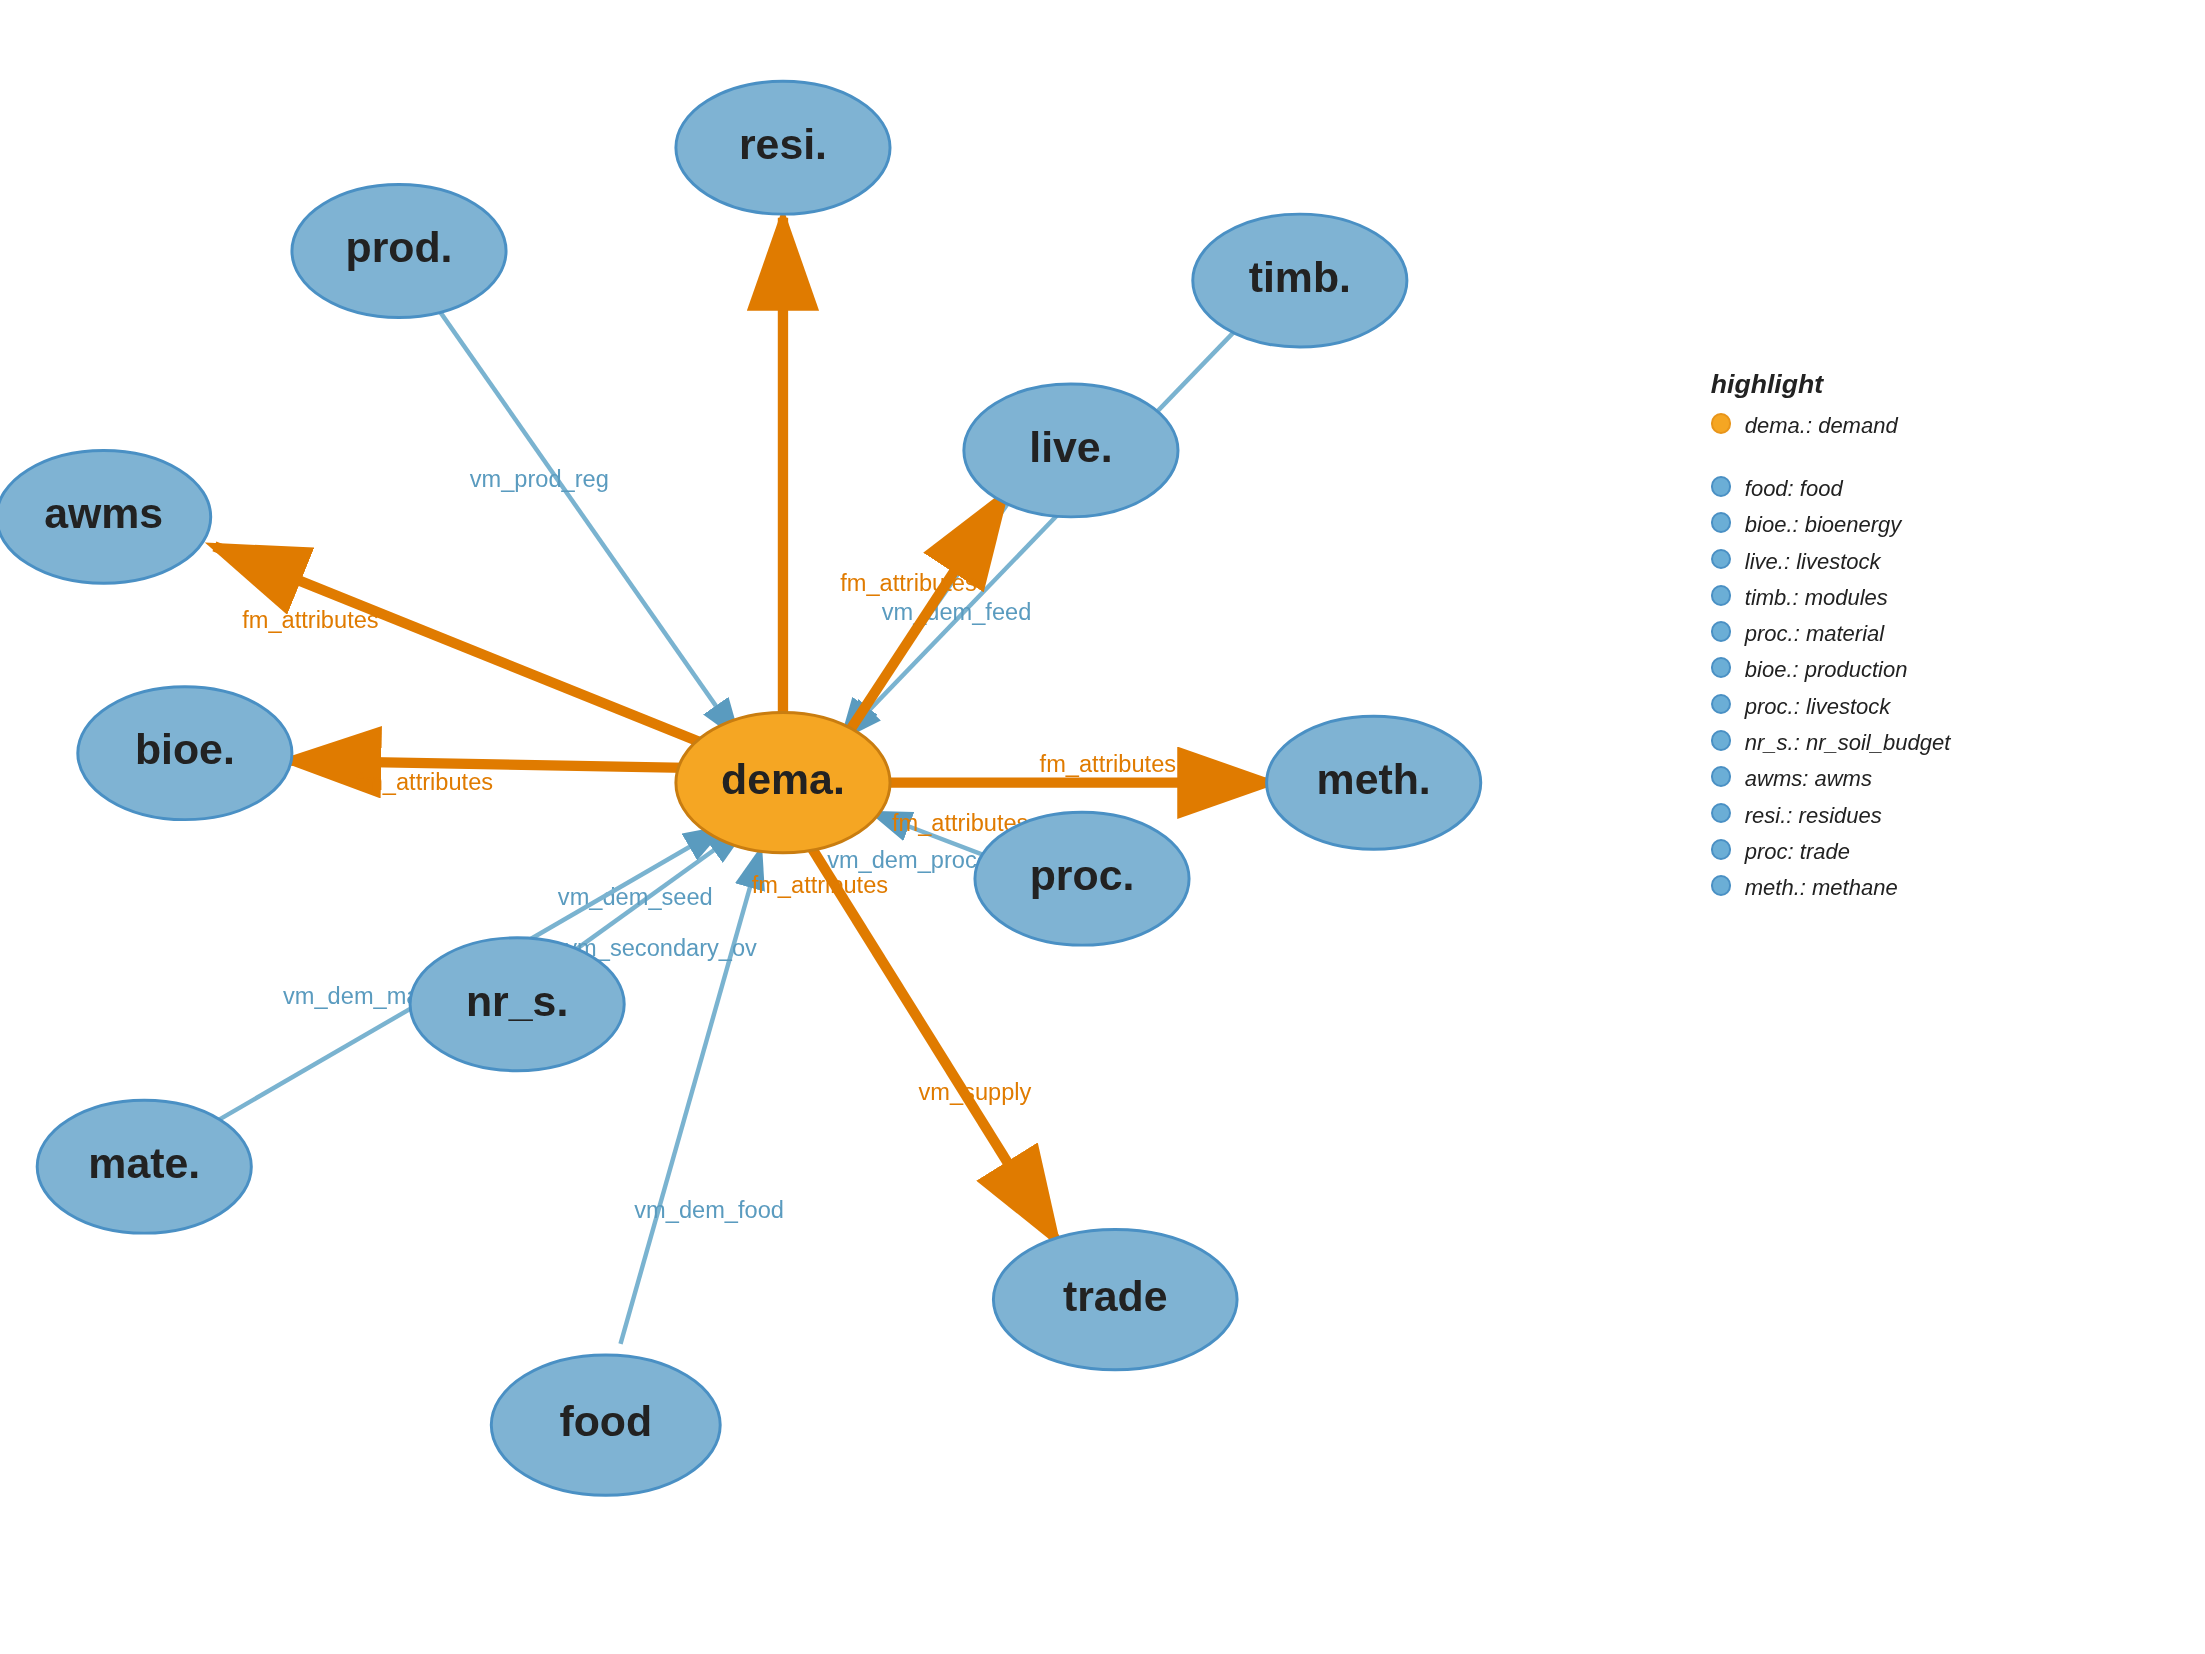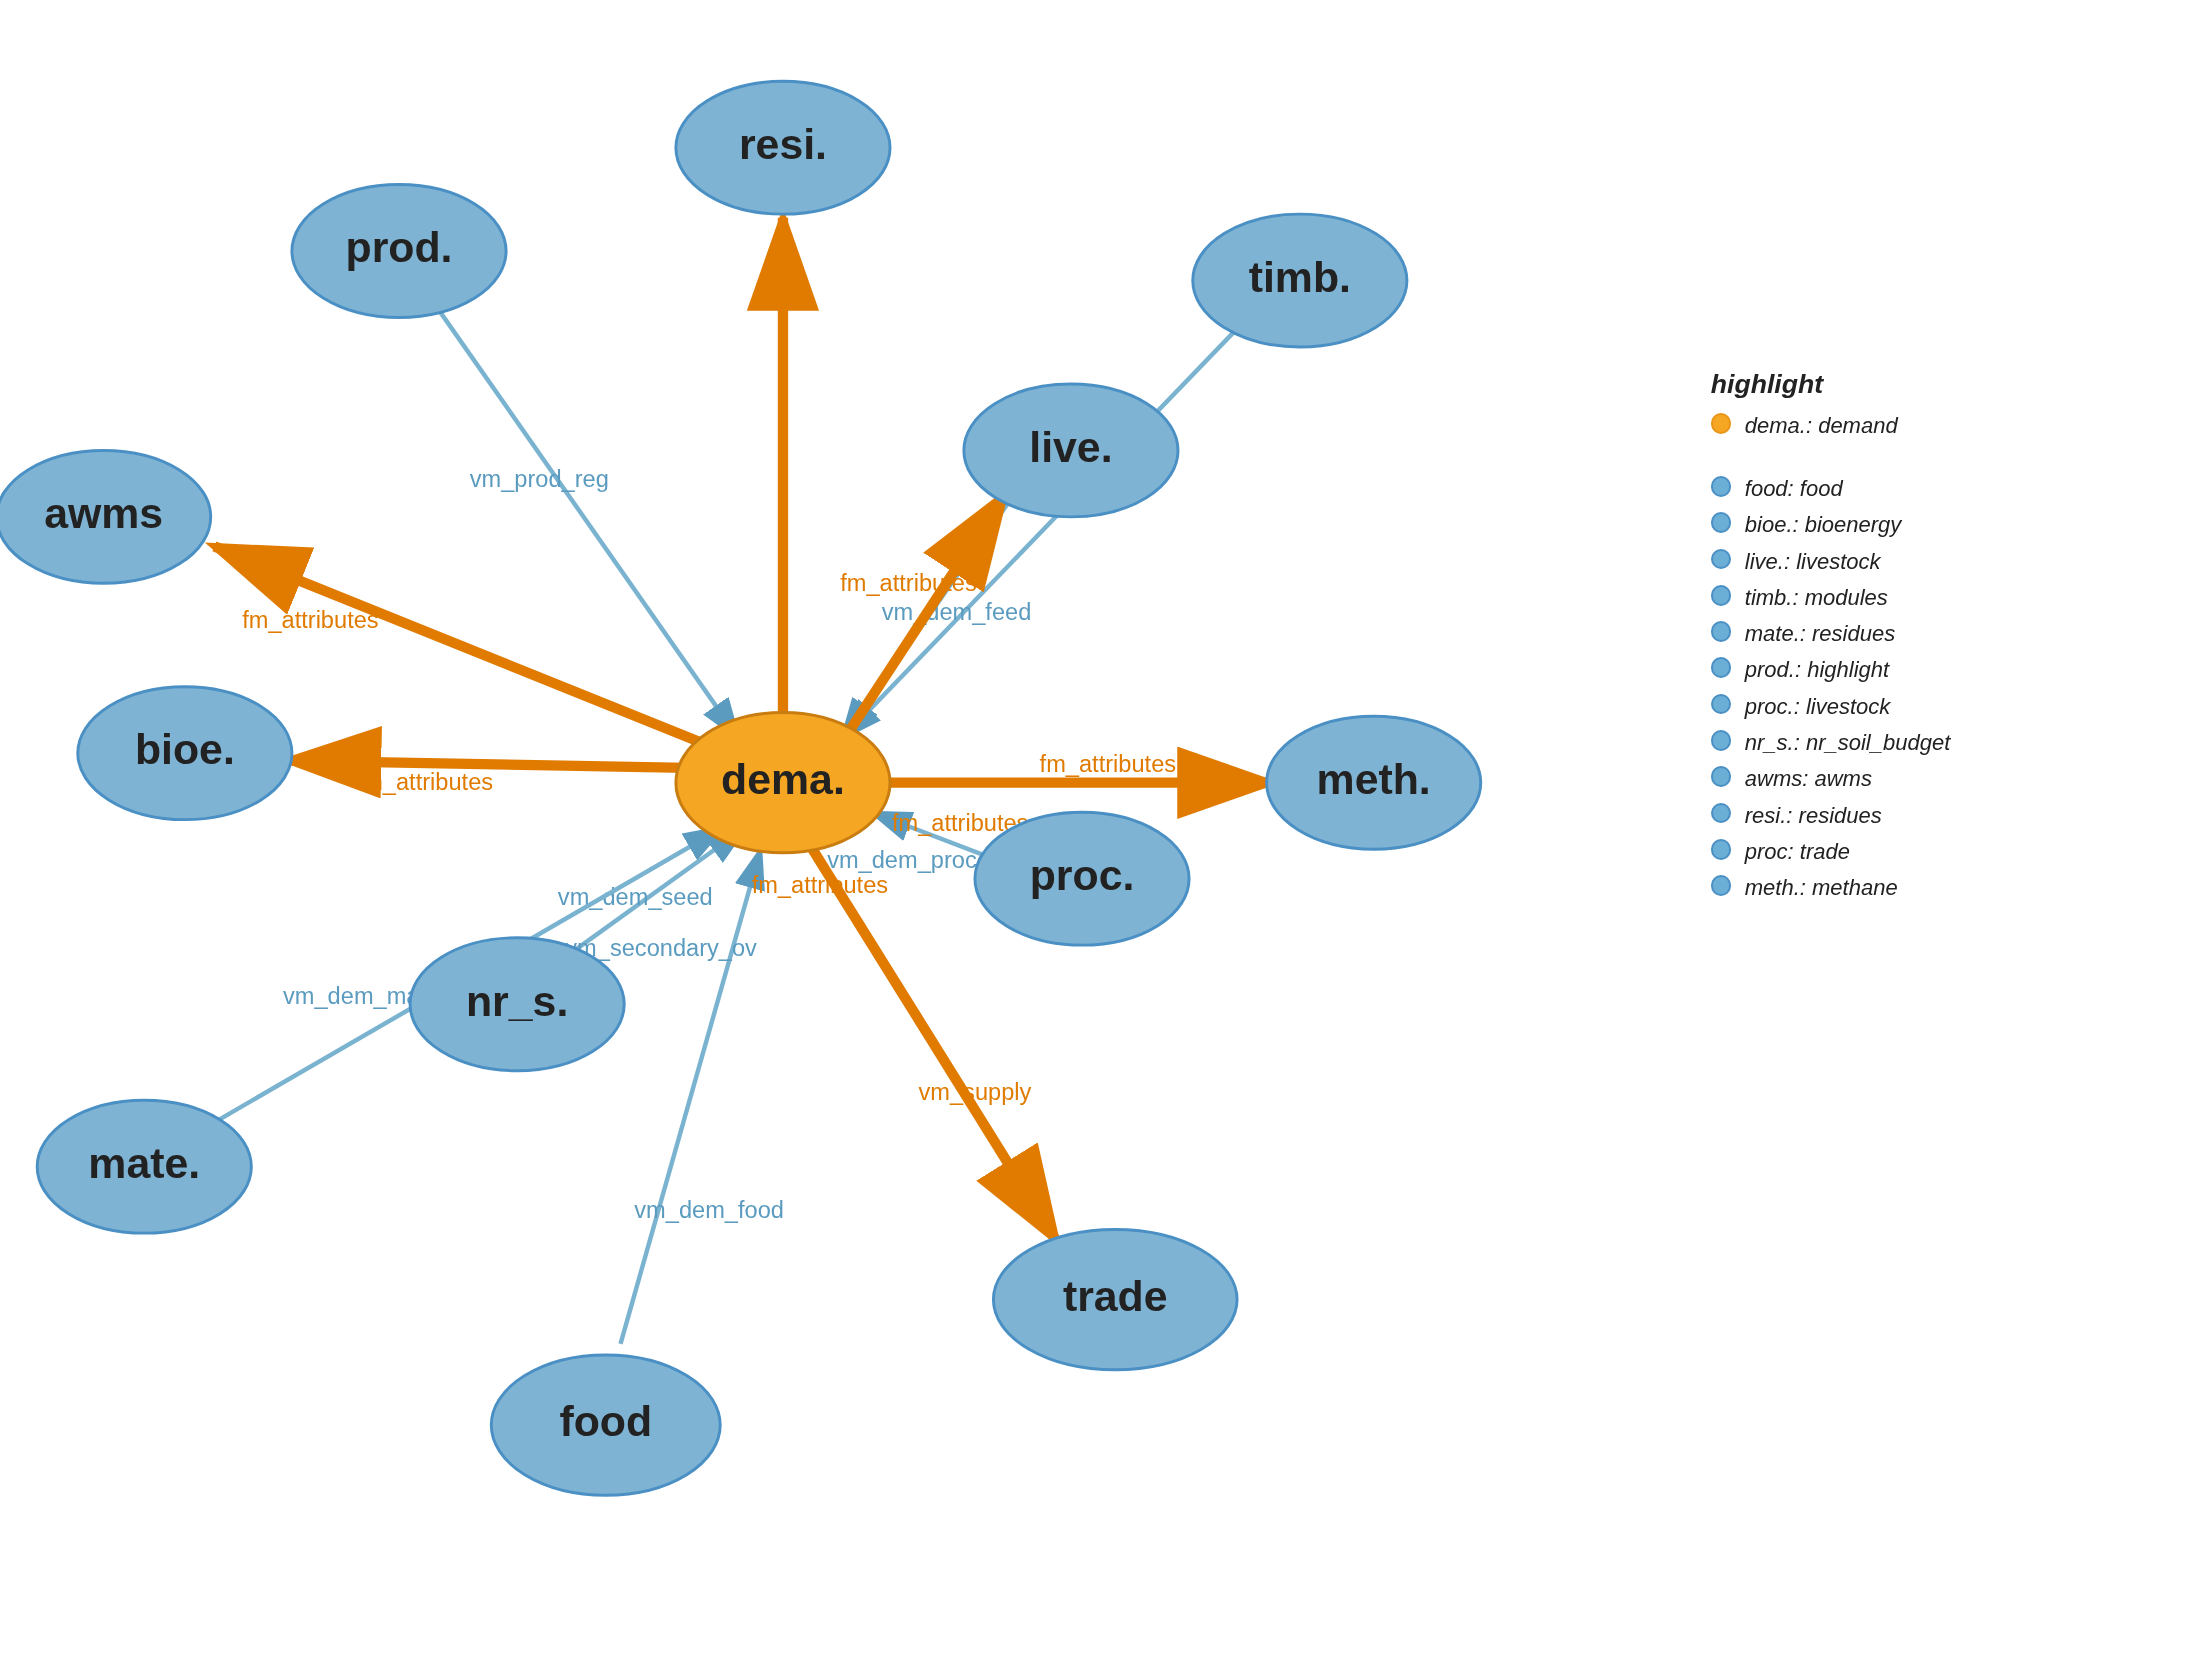--- a/index.html
+++ b/index.html
@@ -212,25 +212,25 @@
       <div class="legend-item">
         <div class="legend-dot legend-dot-blue"></div>
         <span>live.: livestock</span>
       </div>
       <div class="legend-item">
         <div class="legend-dot legend-dot-blue"></div>
         <span>timb.: modules</span>
       </div>
       <div class="legend-item">
         <div class="legend-dot legend-dot-blue"></div>
-        <span>mate.: residues</span>
-      </div>
-      <div class="legend-item">
-        <div class="legend-dot legend-dot-blue"></div>
-        <span>prod.: highlight</span>
+        <span>proc.: material</span>
+      </div>
+      <div class="legend-item">
+        <div class="legend-dot legend-dot-blue"></div>
+        <span>bioe.: production</span>
       </div>
       <div class="legend-item">
         <div class="legend-dot legend-dot-blue"></div>
         <span>proc.: livestock</span>
       </div>
       <div class="legend-item">
         <div class="legend-dot legend-dot-blue"></div>
         <span>nr_s.: nr_soil_budget</span>
       </div>
       <div class="legend-item">

